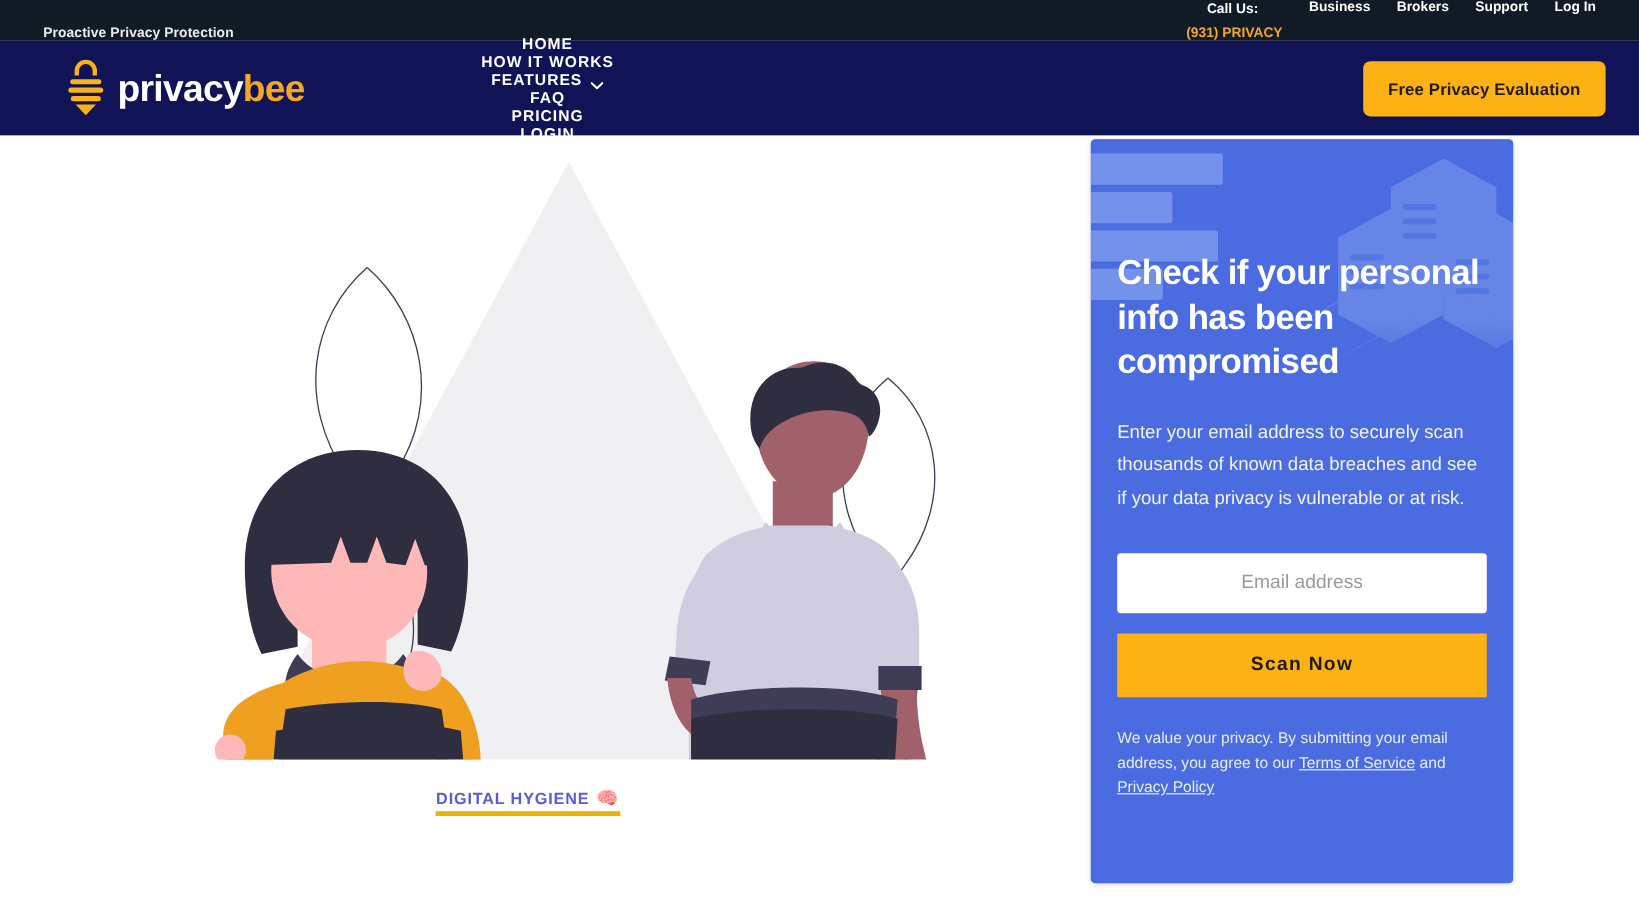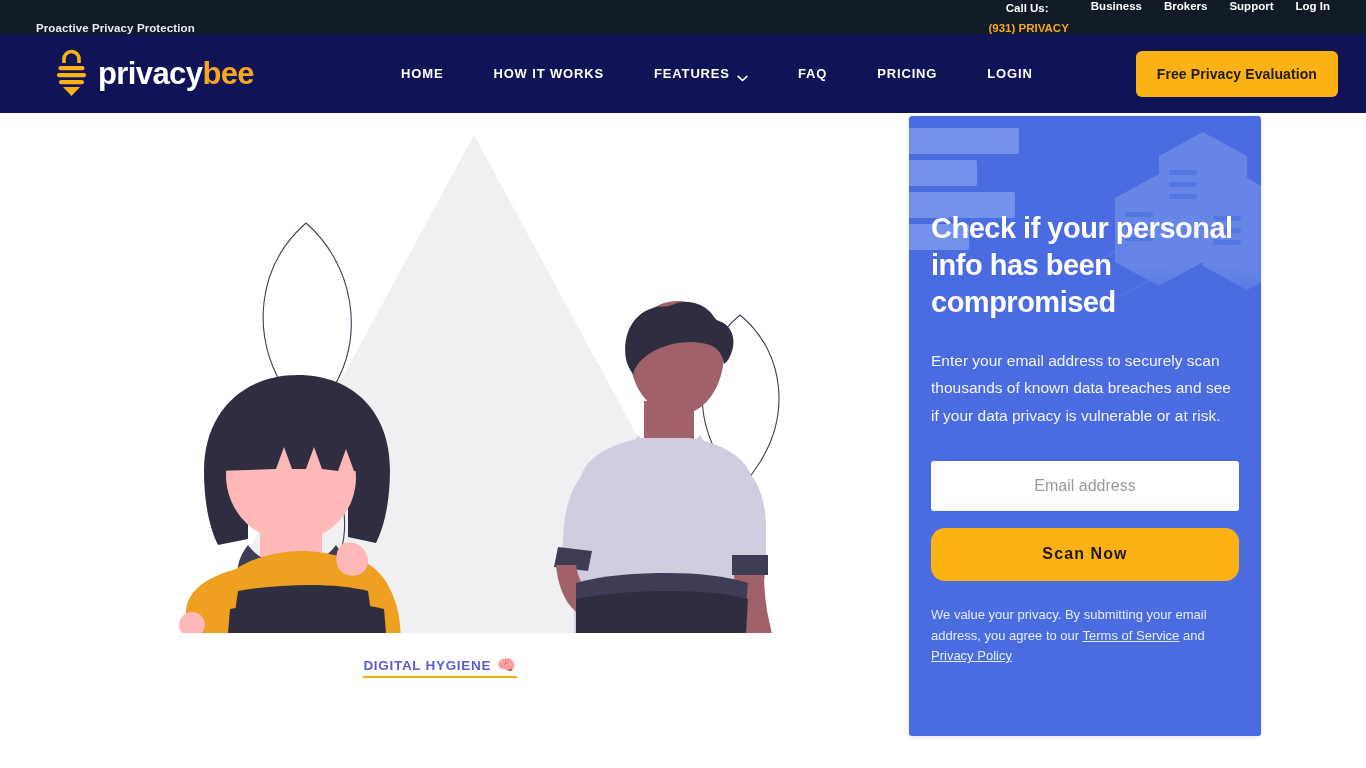--- a/index.html
+++ b/index.html
@@ -40,20 +40,21 @@
   }
   .logo{ display:flex; align-items:center; gap:9px; cursor:pointer; }
   .logo-mark{ width:35px; height:53px; display:block; }
   .logo-text{ font-size:31px; font-weight:800; letter-spacing:-0.6px; line-height:1; }
   .logo-text .w{ color:#ffffff; }
   .logo-text .y{ color:#f5a623; }
 
   .nav{
     display:flex; align-items:center; gap:0px;
     margin-left:122px;
+    flex-direction:column;
   }
   .nav-item{
     color:#ffffff; font-size:13px; font-weight:800;
     letter-spacing:.85px; text-decoration:none;
     padding:0 25px; cursor:pointer;
     display:flex; align-items:center; gap:7px;
     white-space:nowrap;
   }
   .chev{ width:11px; height:7px; display:block; }
 
@@ -80,21 +81,21 @@
   }
   .illus{ display:block; width:100%; height:100%; }
 
   .hygiene-row{
     position:absolute; top:543px; left:0; width:880px;
     display:flex; justify-content:center;
   }
   .hygiene-link{
     color:#5b5bd6; font-size:13.5px; font-weight:800;
     letter-spacing:.7px; text-decoration:none;
-    border-bottom:2px solid #eab308; padding-bottom:2px;
+    border-bottom:4px solid #eab308; padding-bottom:2px;
     cursor:pointer; display:inline-flex; align-items:center; gap:6px;
   }
   .brain{ font-size:15px; }
 
   .bigheading{
     position:absolute; top:590px; left:0; width:880px;
     text-align:center;
     font-size:50px; font-weight:800; color:#1c1c28;
     letter-spacing:-1px; line-height:1.2;
     white-space:nowrap;
@@ -130,21 +131,21 @@
     text-align:center;
     font-size:16px; color:#333;
     font-family:"Liberation Sans", sans-serif;
     outline:none;
   }
   .email-input::placeholder{ color:#9a9a9a; }
   .scan-btn{
     display:block; width:100%; height:53px;
     margin-top:17px;
     background:#fcb215; color:#1e1a0c;
-    border:none; border-radius:14px;
+    border:none; border-radius:1px;
     font-size:16px; font-weight:800; letter-spacing:1.1px;
     cursor:pointer;
     font-family:"Liberation Sans", sans-serif;
   }
   .disclaimer{
     margin-top:24px;
     color:#e6ecfd; font-size:13px; line-height:1.6;
   }
   .disclaimer a{ color:#e6ecfd; text-decoration:underline; cursor:pointer; }
 </style>

